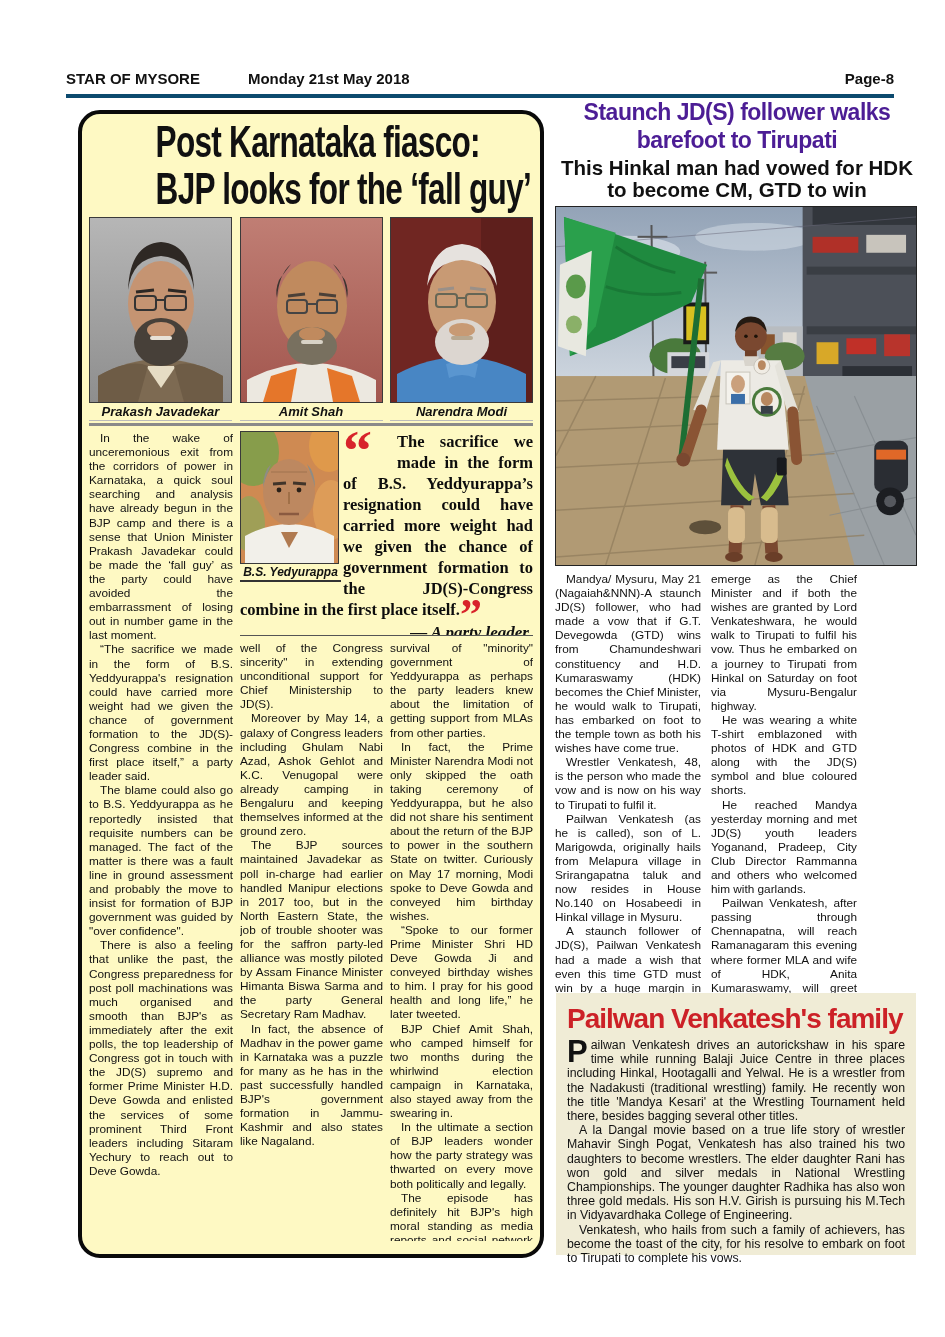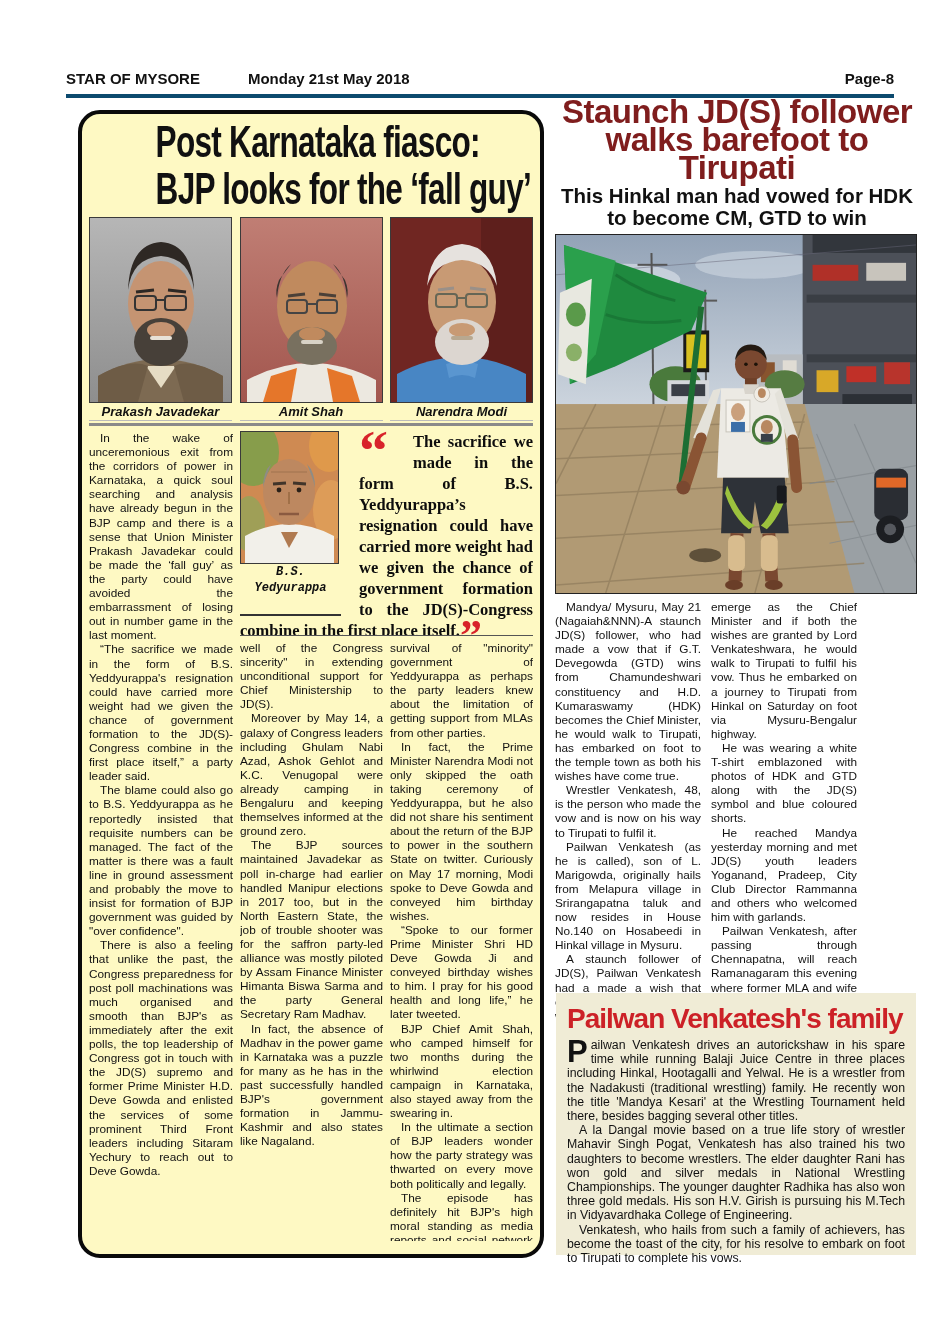--- a/index.html
+++ b/index.html
@@ -30,37 +30,37 @@
   .bodyrow{margin-top:5px;display:flex;gap:7px;}
   .col{text-align:justify;}
   .c1{width:147px;height:818px;overflow:hidden;}
   .rwrap{width:293px;}
   .col p,.rc p,.fambody p{margin:0;font-size:11.8px;line-height:14.1px;
         text-align:justify;text-indent:11px;}
   .cont p:first-child{text-indent:0;}
 
   
   .qblock{height:204px;border-bottom:1px solid #555;overflow:hidden;position:relative;}
-  .qfig{float:left;width:101px;margin-right:18px;border-bottom:2px solid #333;padding-bottom:18px;font-family:Liberation Mono, monospace;}
+  .qfig{float:left;width:101px;margin-right:2px;border-bottom:2px solid #333;padding-bottom:0;}
   .qframe{width:97px;height:131px;border:1px solid #3a3a3a;overflow:hidden;}
   .qcap{text-align:center;font-weight:bold;font-style:italic;font-size:12px;line-height:16px;}
   .qtext{font-family:"Liberation Serif",serif;font-weight:bold;font-size:16.5px;
          line-height:21px;text-align:justify;color:#0d0d0d;}
   .qopen{float:left;color:#d8232a;font-family:"Liberation Serif",serif;
          font-size:58px;line-height:40px;width:54px;font-weight:900;}
   .qclose{color:#d8232a;font-family:"Liberation Serif",serif;font-size:44px;
           line-height:0;vertical-align:-14px;font-weight:900;}
   .qattr{text-align:right;font-family:"Liberation Serif",serif;font-weight:bold;
          font-style:italic;font-size:17px;margin-top:3px;padding-right:4px;}
   .cols23{display:flex;gap:7px;margin-top:5px;}
   .c2,.c3{width:143px;height:600px;overflow:hidden;}
 
   
   .rsec{position:absolute;left:555px;top:98px;width:364px;}
-  .rhead{color:#7f1d1d;font-weight:bold;font-size:33px;line-height:28px;
+  .rhead{color:#4c1d95;font-weight:bold;font-size:23px;line-height:28px;
          text-align:center;letter-spacing:-0.5px;}
   .rsub{font-weight:bold;font-size:20.5px;line-height:22px;text-align:center;margin-top:3px;}
   .rphoto{margin-top:5px;width:360px;height:358px;border:1px solid #222;overflow:hidden;background:#aab4c2;}
   .rcols{margin-top:6px;display:flex;gap:10px;width:302px;}
   .rc{width:146px;height:428px;overflow:hidden;}
 
   
   .fbox{position:absolute;left:556px;top:993px;width:360px;height:262px;
         background:#f0ecd6;box-sizing:border-box;padding:10px 11px;}
   .ftitle{color:#cc2127;font-weight:bold;font-size:28px;line-height:32px;letter-spacing:-1px;}

